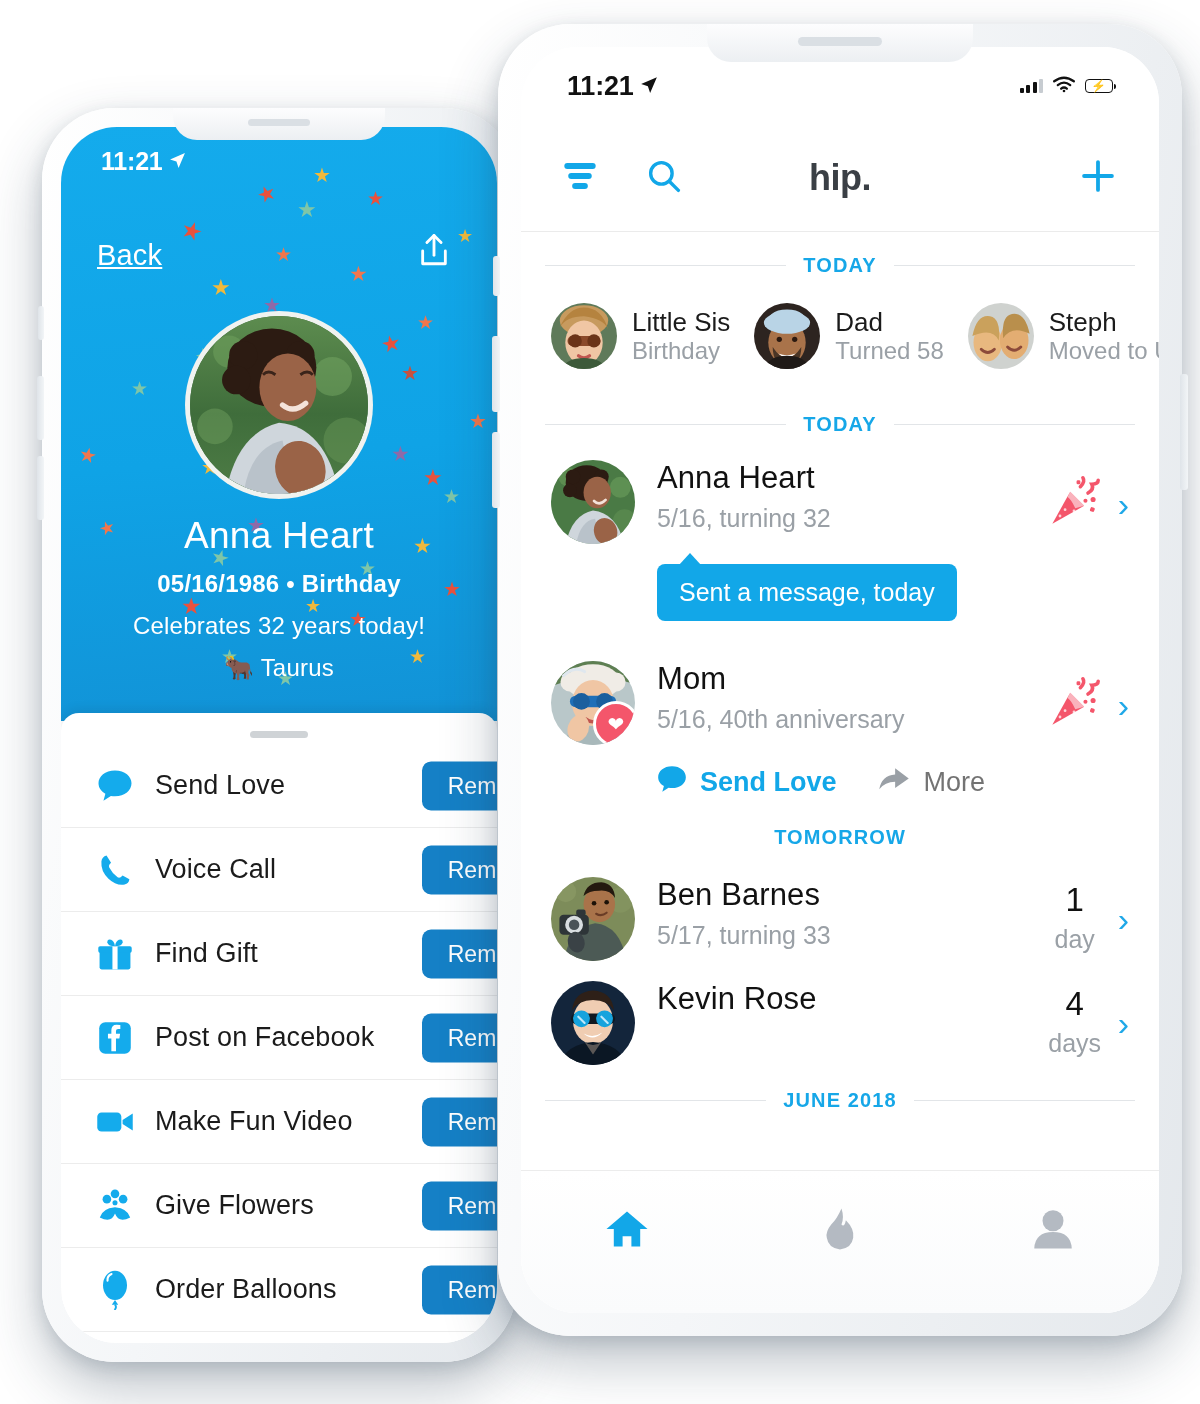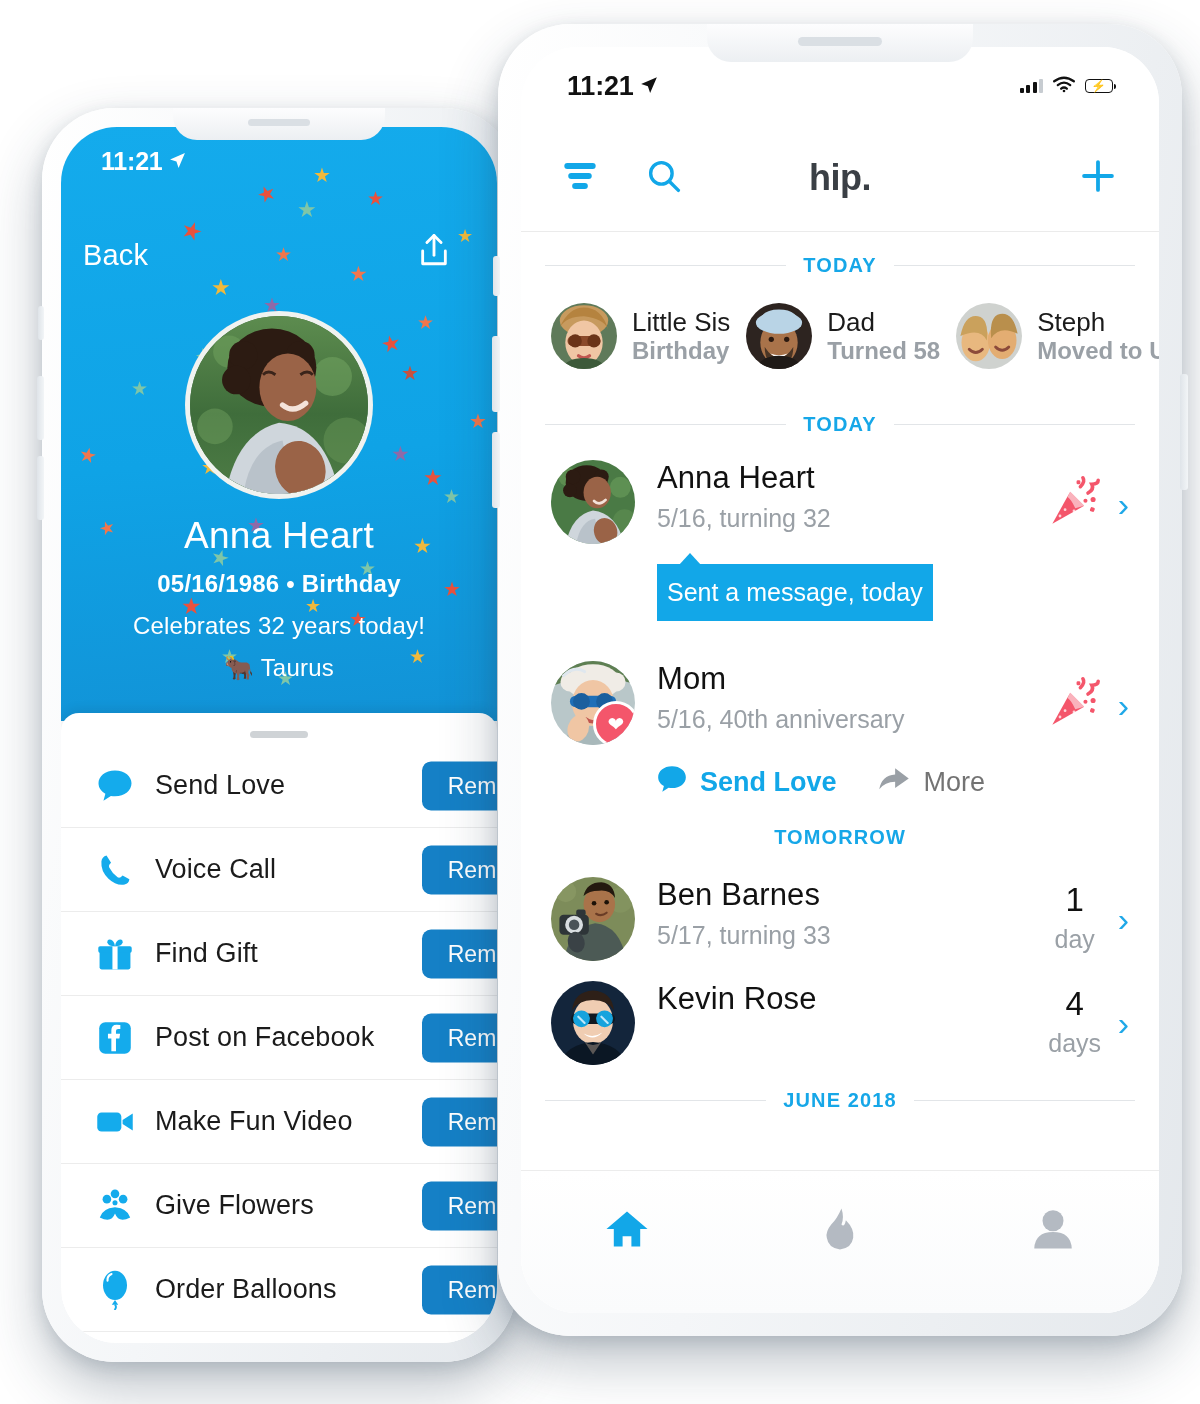--- a/index.html
+++ b/index.html
@@ -131,23 +131,24 @@
   #leftScreen { position: absolute; inset: 0; background: #fff; }
   .hero {
     position: absolute; left: 0; right: 0; top: 0;
     height: 594px;
     background: linear-gradient(175deg, #14ABEC 0%, #0FA3E6 55%, #1292D6 100%);
     overflow: hidden;
   }
   .confetti { position: absolute; inset: 0; }
   .star { position: absolute; font-size: 22px; line-height: 1; }
   .backbtn {
-    position: absolute; left: 22px; top: 112px;
+    position: absolute; left: 36px; top: 112px;
     color: #fff; font-size: 29px; letter-spacing: 0.2px;
     z-index: 5;
+    text-decoration: underline;
   }
   .sharebtn {
     position: absolute; right: 46px; top: 104px;
     width: 34px; height: 40px; z-index: 5;
   }
   .hero-avatar {
     position: absolute; left: 50%; top: 184px;
     transform: translateX(-50%);
     width: 178px; height: 178px; border-radius: 50%;
     border: 5px solid rgba(255,255,255,0.92);
@@ -221,30 +222,30 @@
     margin: 22px 0 12px 0;
   }
   .divider .line { flex: 1; height: 1px; background: #e2e5e8; }
   .divider .label {
     color: #16A7E8; font-size: 20px; font-weight: bold;
     letter-spacing: 1.1px; padding: 0 17px;
   }
   .divider.today    { margin-top: 26px; }
   .recent-row {
     display: flex; align-items: flex-start;
-    gap: 16px; padding: 14px 0 18px 30px;
+    gap: 24px; padding: 14px 0 18px 30px;
     overflow: hidden;
   }
   .recent-item { display: flex; align-items: center; gap: 15px; flex: 0 0 auto; }
   .recent-av {
     width: 66px; height: 66px; border-radius: 50%;
     overflow: hidden; flex: 0 0 66px;
   }
   .recent-name { font-size: 26px; color: #1b1b1b; line-height: 1.18; }
-  .recent-note { font-size: 24px; color: #9aa0a6; line-height: 1.18; white-space: nowrap; font-weight: bold; }
+  .recent-note { font-size: 24px; color: #9aa0a6; line-height: 1.18; white-space: nowrap; }
 
   .person-row {
     display: flex; align-items: flex-start;
     padding: 12px 30px 4px 30px;
     position: relative;
   }
   .p-av {
     width: 84px; height: 84px; border-radius: 50%;
     overflow: hidden; flex: 0 0 84px; position: relative;
     margin-right: 22px;
@@ -264,22 +265,22 @@
     margin-left: 14px; padding-top: 14px;
   }
   .p-count { text-align: center; min-width: 54px; }
   .p-count .num { font-size: 33px; color: #111; font-weight: 400; line-height: 1; }
   .p-count .unit { font-size: 25px; color: #9aa0a6; margin-top: 9px; }
   .chev { color: #1FA8E8; font-size: 34px; line-height: 1; font-weight: 300; }
 
   .bubble {
     display: inline-block; position: relative;
     background: #12A7E8; color: #fff;
-    font-size: 25px; padding: 14px 10px;
-    border-radius: 0;
+    font-size: 25px; padding: 14px 22px;
+    border-radius: 8px;
     margin: 16px 0 6px 0;
   }
   .bubble::before {
     content:""; position:absolute; left: 22px; top: -11px;
     border-left: 11px solid transparent;
     border-right: 11px solid transparent;
     border-bottom: 12px solid #12A7E8;
   }
   .act-row {
     display: flex; align-items: center; gap: 40px;

